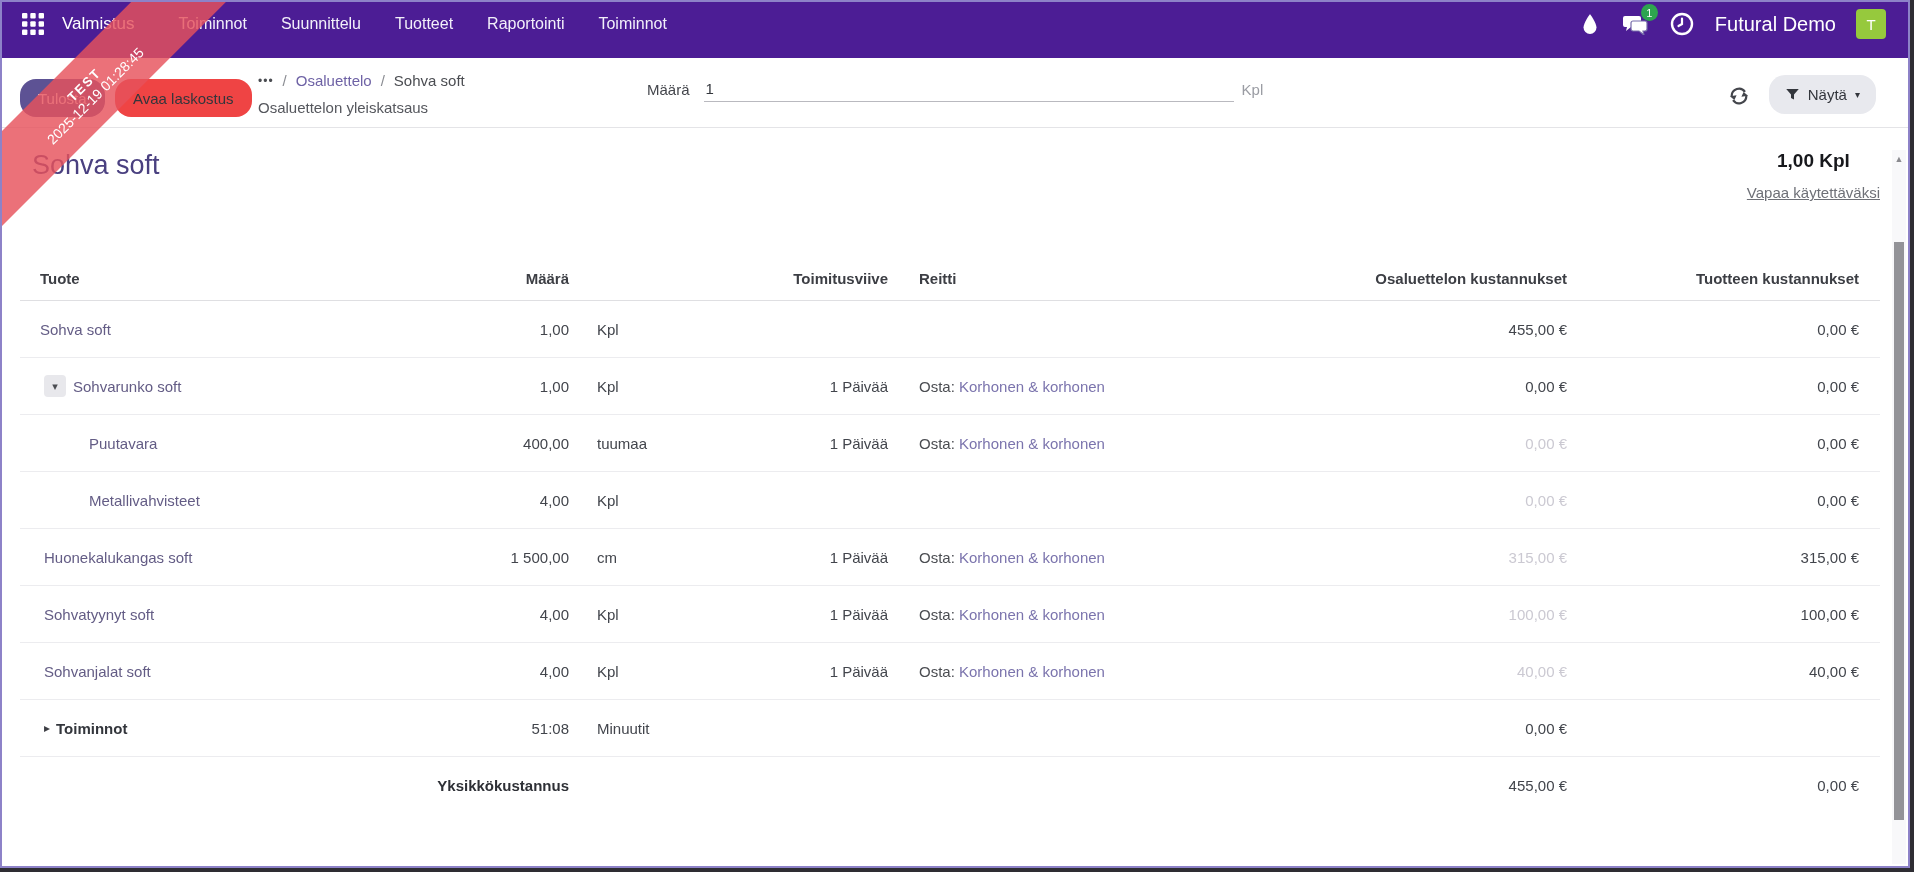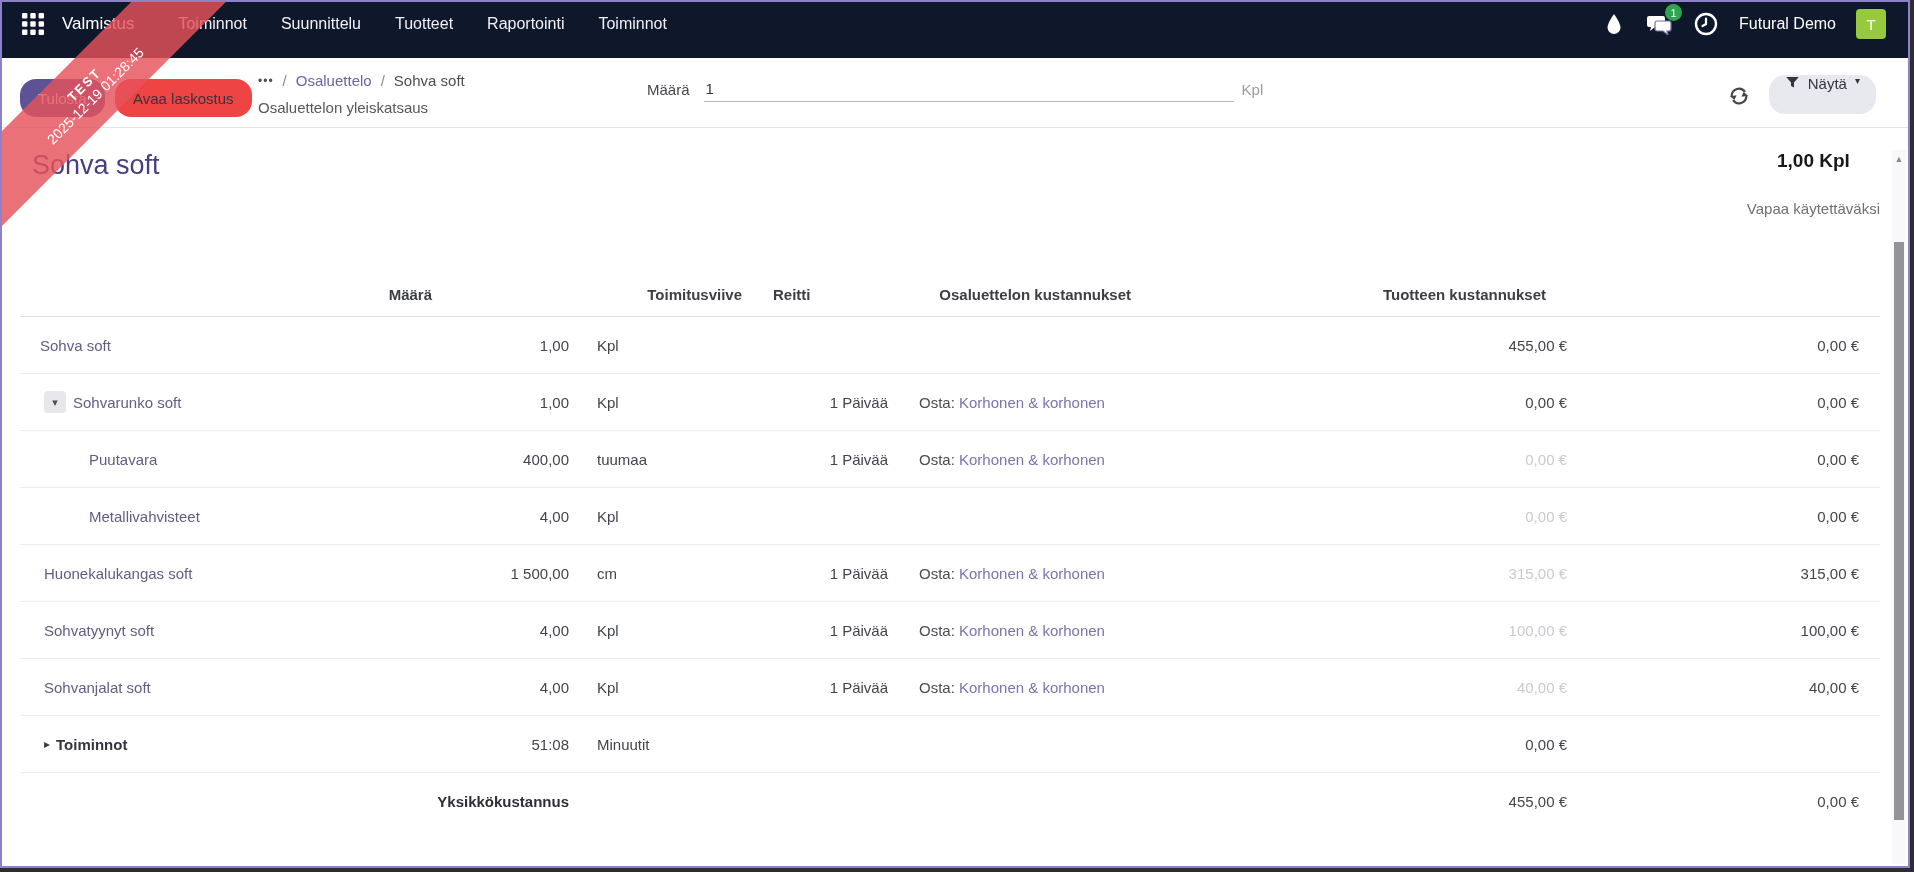--- a/index.html
+++ b/index.html
@@ -2,31 +2,31 @@
 <html><head>
 <meta charset="utf-8">
 <style>
   * { box-sizing: border-box; }
   html,body { margin:0; padding:0; background:#2e2d33; }
   body { font-family:"Liberation Sans", sans-serif; }
   .window { position:relative; width:1910px; height:868px; background:#fff;
             border:2px solid #8d82c8; overflow:hidden; }
 
   
-  .nav { height:56px; background:#0f172a; display:flex; align-items:center;
+  .nav { height:56px; background:#4c1d95; display:flex; align-items:center;
          color:#fff; padding:0 22px 12px 14px; position:relative; }
   .apps-btn { width:34px; height:34px; display:flex; align-items:center; justify-content:center; cursor:pointer; }
   .app-name { font-size:17px; margin:0 10px 0 12px; color:#fff; cursor:pointer; }
   .nav-items { display:flex; align-items:center; }
   .nav-item { font-size:16px; color:#f2f0fa; margin-left:34px; cursor:pointer; }
   .nav-right { margin-left:auto; display:flex; align-items:center; gap:20px; }
   .nav-icon { position:relative; display:flex; align-items:center; justify-content:center; width:26px; height:26px; cursor:pointer; }
   .badge { position:absolute; top:-7px; right:-9px; min-width:17px; height:17px; border-radius:9px;
            background:#2ea44f; color:#fff; font-size:11px; display:flex; align-items:center; justify-content:center; padding:0 3px; }
-  .user-name { font-size:16px; color:#fff; cursor:pointer; }
+  .user-name { font-size:20px; color:#fff; cursor:pointer; }
   .avatar { width:30px; height:30px; border-radius:4px; background:#96c93d; color:#fff;
             font-size:15px; display:flex; align-items:center; justify-content:center; cursor:pointer; }
 
   
   .cb { position:relative; height:70px; background:#fff; border-bottom:1px solid #e4e4e7; }
   .btn { border:none; border-radius:16px; font-size:15px; cursor:pointer; font-family:inherit; }
   .btn-primary { position:absolute; left:18px; top:21px; height:38px; padding:0 18px;
                  background:#5d5294; color:#fff; }
   .btn-secondary { position:absolute; left:113px; top:21px; height:38px; padding:0 18px;
                    background:#ef4444; color:#33363c; }
@@ -36,38 +36,38 @@
   .crumb-sep { color:#8a8c92; }
   .crumb-link { color:#6e62a5; cursor:pointer; }
   .subtitle { position:absolute; left:256px; top:41px; font-size:15px; color:#55575d; }
   .qty-group { position:absolute; left:645px; top:22px; display:flex; align-items:flex-end; }
   .qty-label { font-size:15px; color:#44464c; margin-right:14px; padding-bottom:4px; }
   .qty-input { width:530px; border:none; border-bottom:1px solid #b9b9bf; font-size:15px;
                color:#33363c; padding:0 0 4px 2px; outline:none; font-family:inherit; background:transparent; }
   .qty-unit { font-size:15px; color:#9a9ca3; margin-left:8px; padding-bottom:4px; }
   .refresh-btn { position:absolute; right:152px; top:26px; background:none; border:none; cursor:pointer; }
   .show-btn { position:absolute; right:32px; top:17px; height:39px; padding:0 16px;
-              background:#e8e9ee; color:#33363c; display:flex; align-items:flex-start; gap:8px; }
+              background:#e8e9ee; color:#33363c; display:flex; align-items:center; gap:8px; }
   .show-caret { font-size:10px; color:#33363c; }
 
   
   .ribbon { position:absolute; left:-162px; top:55px; width:500px; height:67px;
             transform:rotate(-45deg); background:rgba(230,82,92,0.82); z-index:60;
             display:flex; flex-direction:column; align-items:center; justify-content:center;
             color:#fff; pointer-events:none; }
   .ribbon-l1 { font-size:13px; font-weight:bold; letter-spacing:2px; }
   .ribbon-l2 { font-size:14px; }
 
   
   .content { position:relative; padding:22px 28px 0 18px; }
   .head-row { display:flex; justify-content:space-between; align-items:flex-start; }
   .page-title { font-size:27px; font-weight:500; color:#4a4080; margin:0 0 0 12px; }
   .avail { text-align:center; }
   .avail-qty { font-size:19px; font-weight:bold; color:#17181c; }
-  .avail-note { font-size:15px; color:#6e7077; margin-top:28px; }
+  .avail-note { font-size:15px; color:#6e7077; margin-top:12px;text-decoration:underline; }
 
   
   .bom-table { margin-top:56px; font-size:15px; color:#42454c; }
   .t-head, .t-row, .t-foot { display:grid;
      grid-template-columns:412px 137px 173px 146px 243px 436px 313px; align-items:center; }
   .t-head { height:44px; border-bottom:1px solid #dfdfe2; font-weight:600; color:#3c3e44; }
   .t-row { height:57px; border-bottom:1px solid #ececef; }
   .t-foot { height:57px; }
   .ta-r { text-align:right; }
   .c-unit, .h-unit { padding-left:28px; }
@@ -195,20 +195,21 @@
     <div class="head-row">
       <h1 class="page-title">Sohva soft</h1>
       <div class="avail">
         <div class="avail-qty">1,00 Kpl</div>
         <div class="avail-note">Vapaa käytettäväksi</div>
       </div>
     </div>
 
     <div class="bom-table">
       <div class="t-head">
+        <div style="padding-left:20px;">Tuote</div>
         <div class="ta-r">Määrä</div>
         <div class="h-unit"></div>
         <div class="ta-r">Toimitusviive</div>
         <div class="h-route">Reitti</div>
         <div class="ta-r">Osaluettelon kustannukset</div>
         <div class="h-pcost">Tuotteen kustannukset</div>
       </div>
 
       <div id="bom-rows">
           <div class="t-row">

